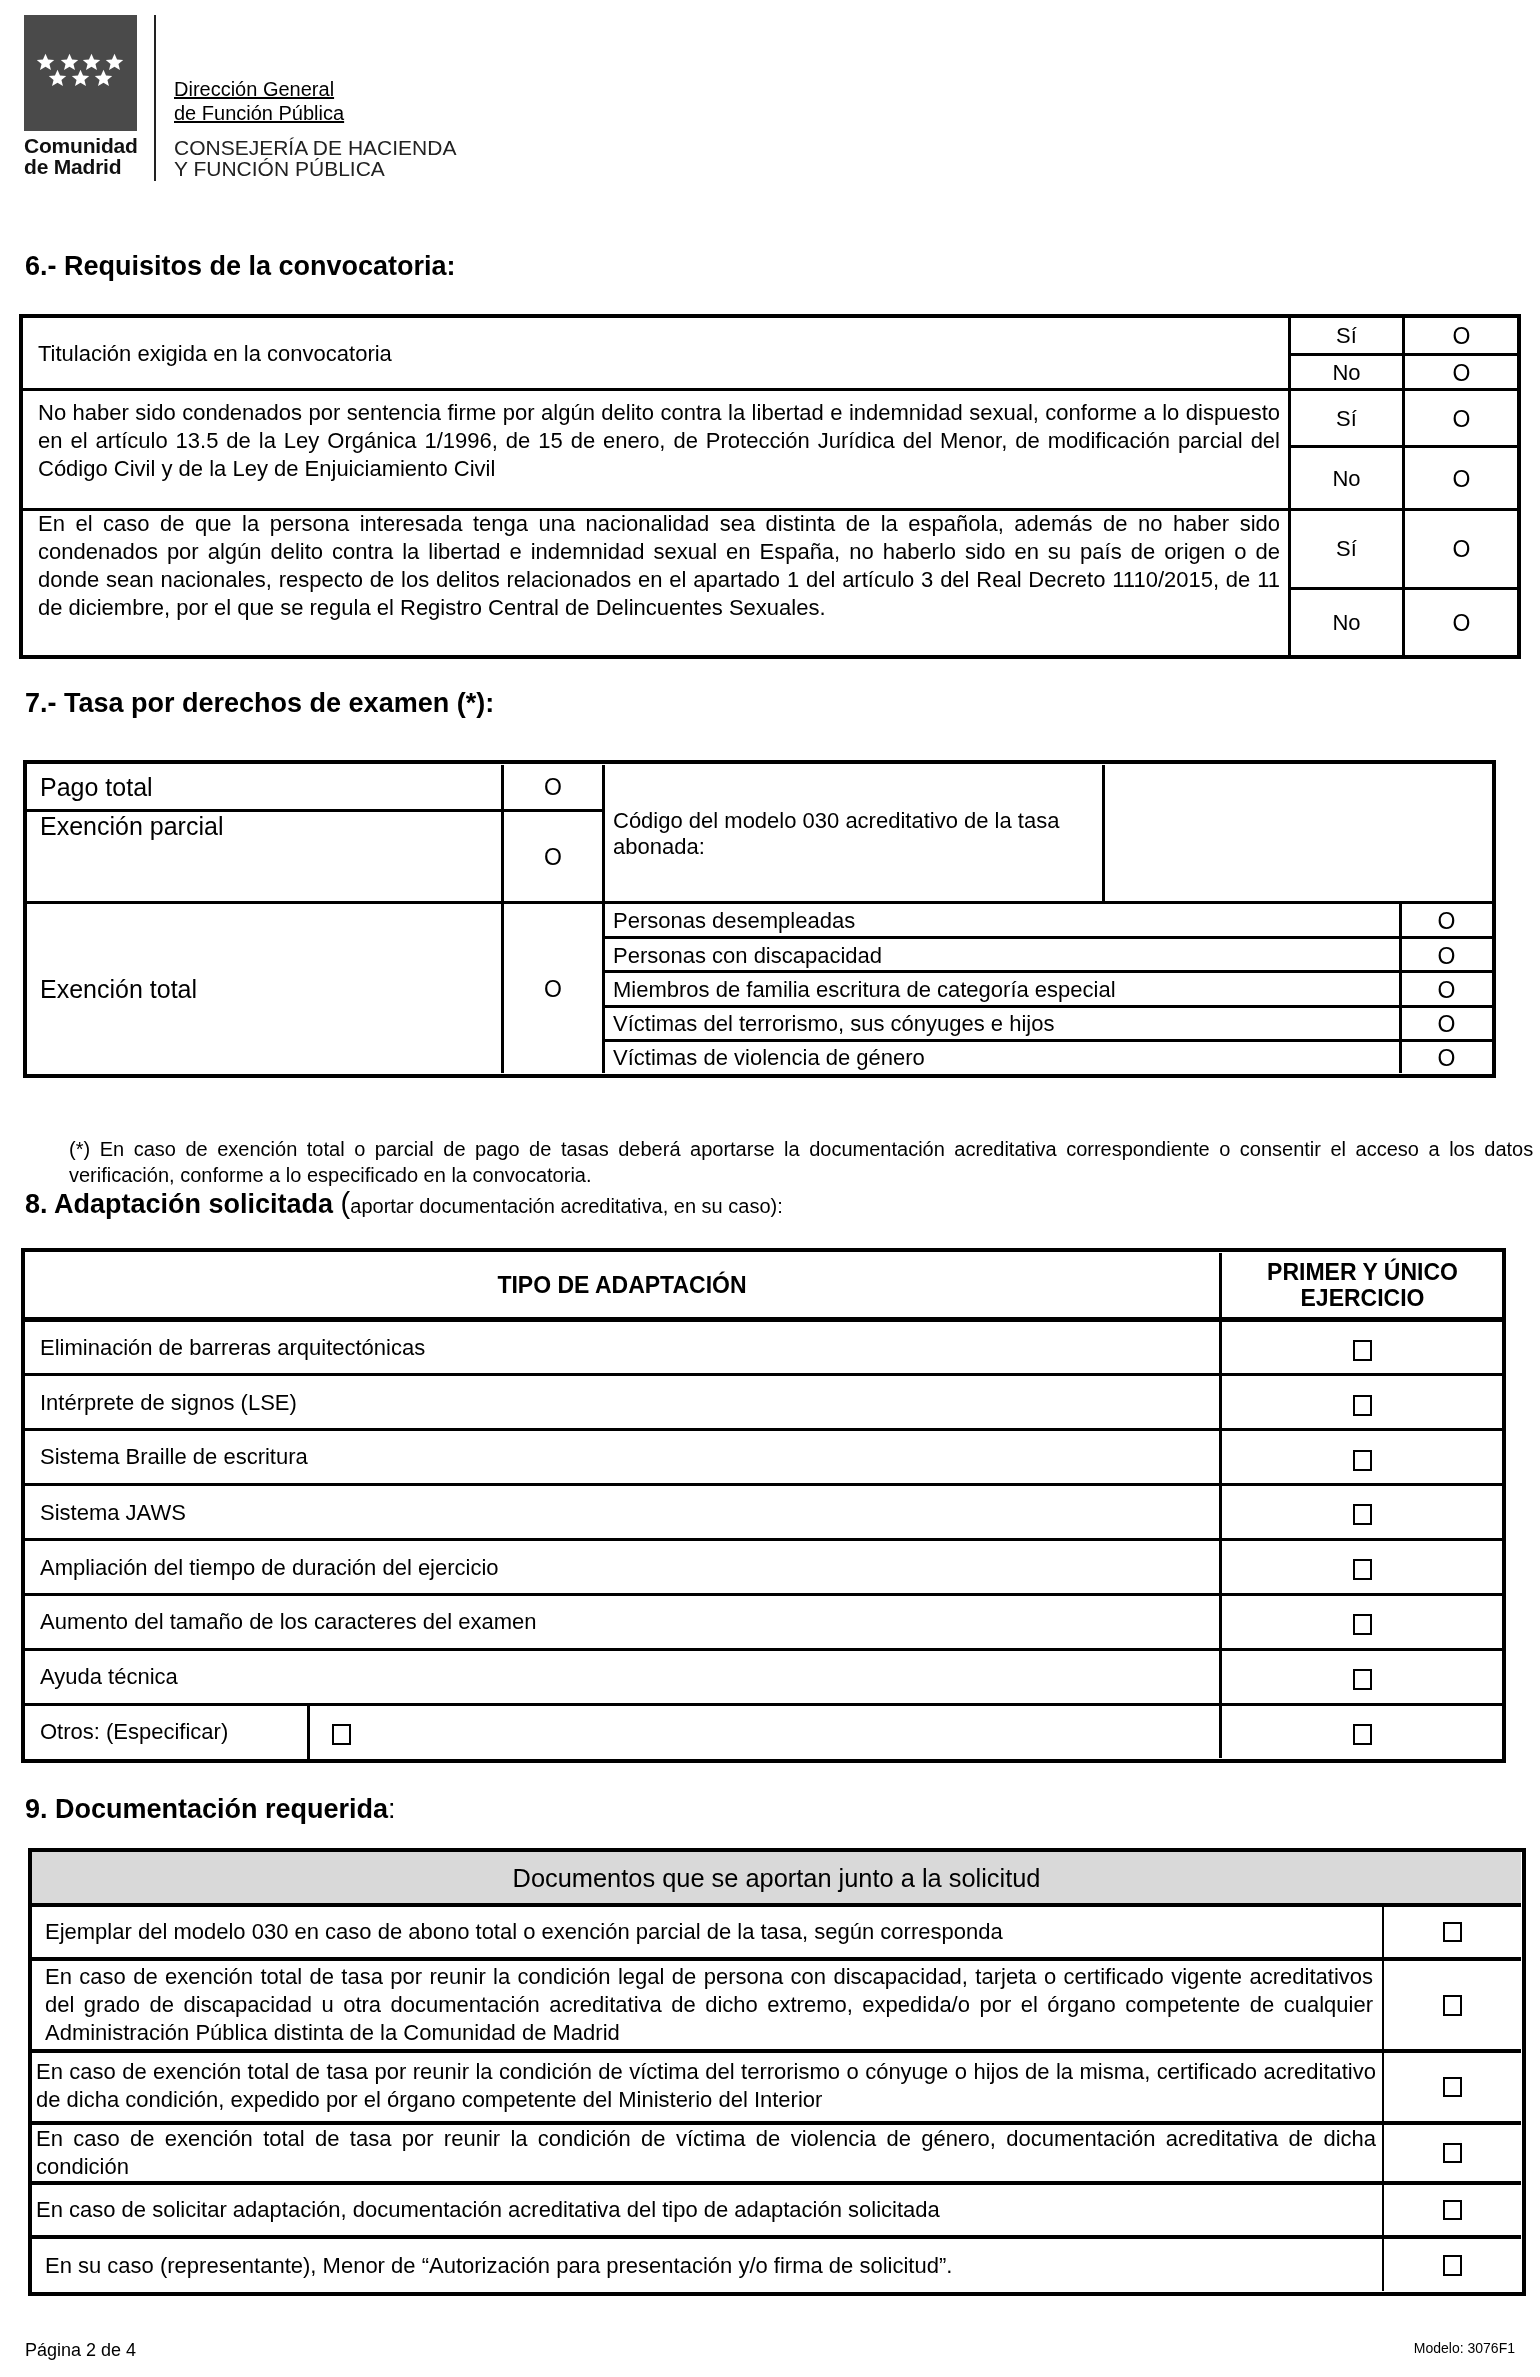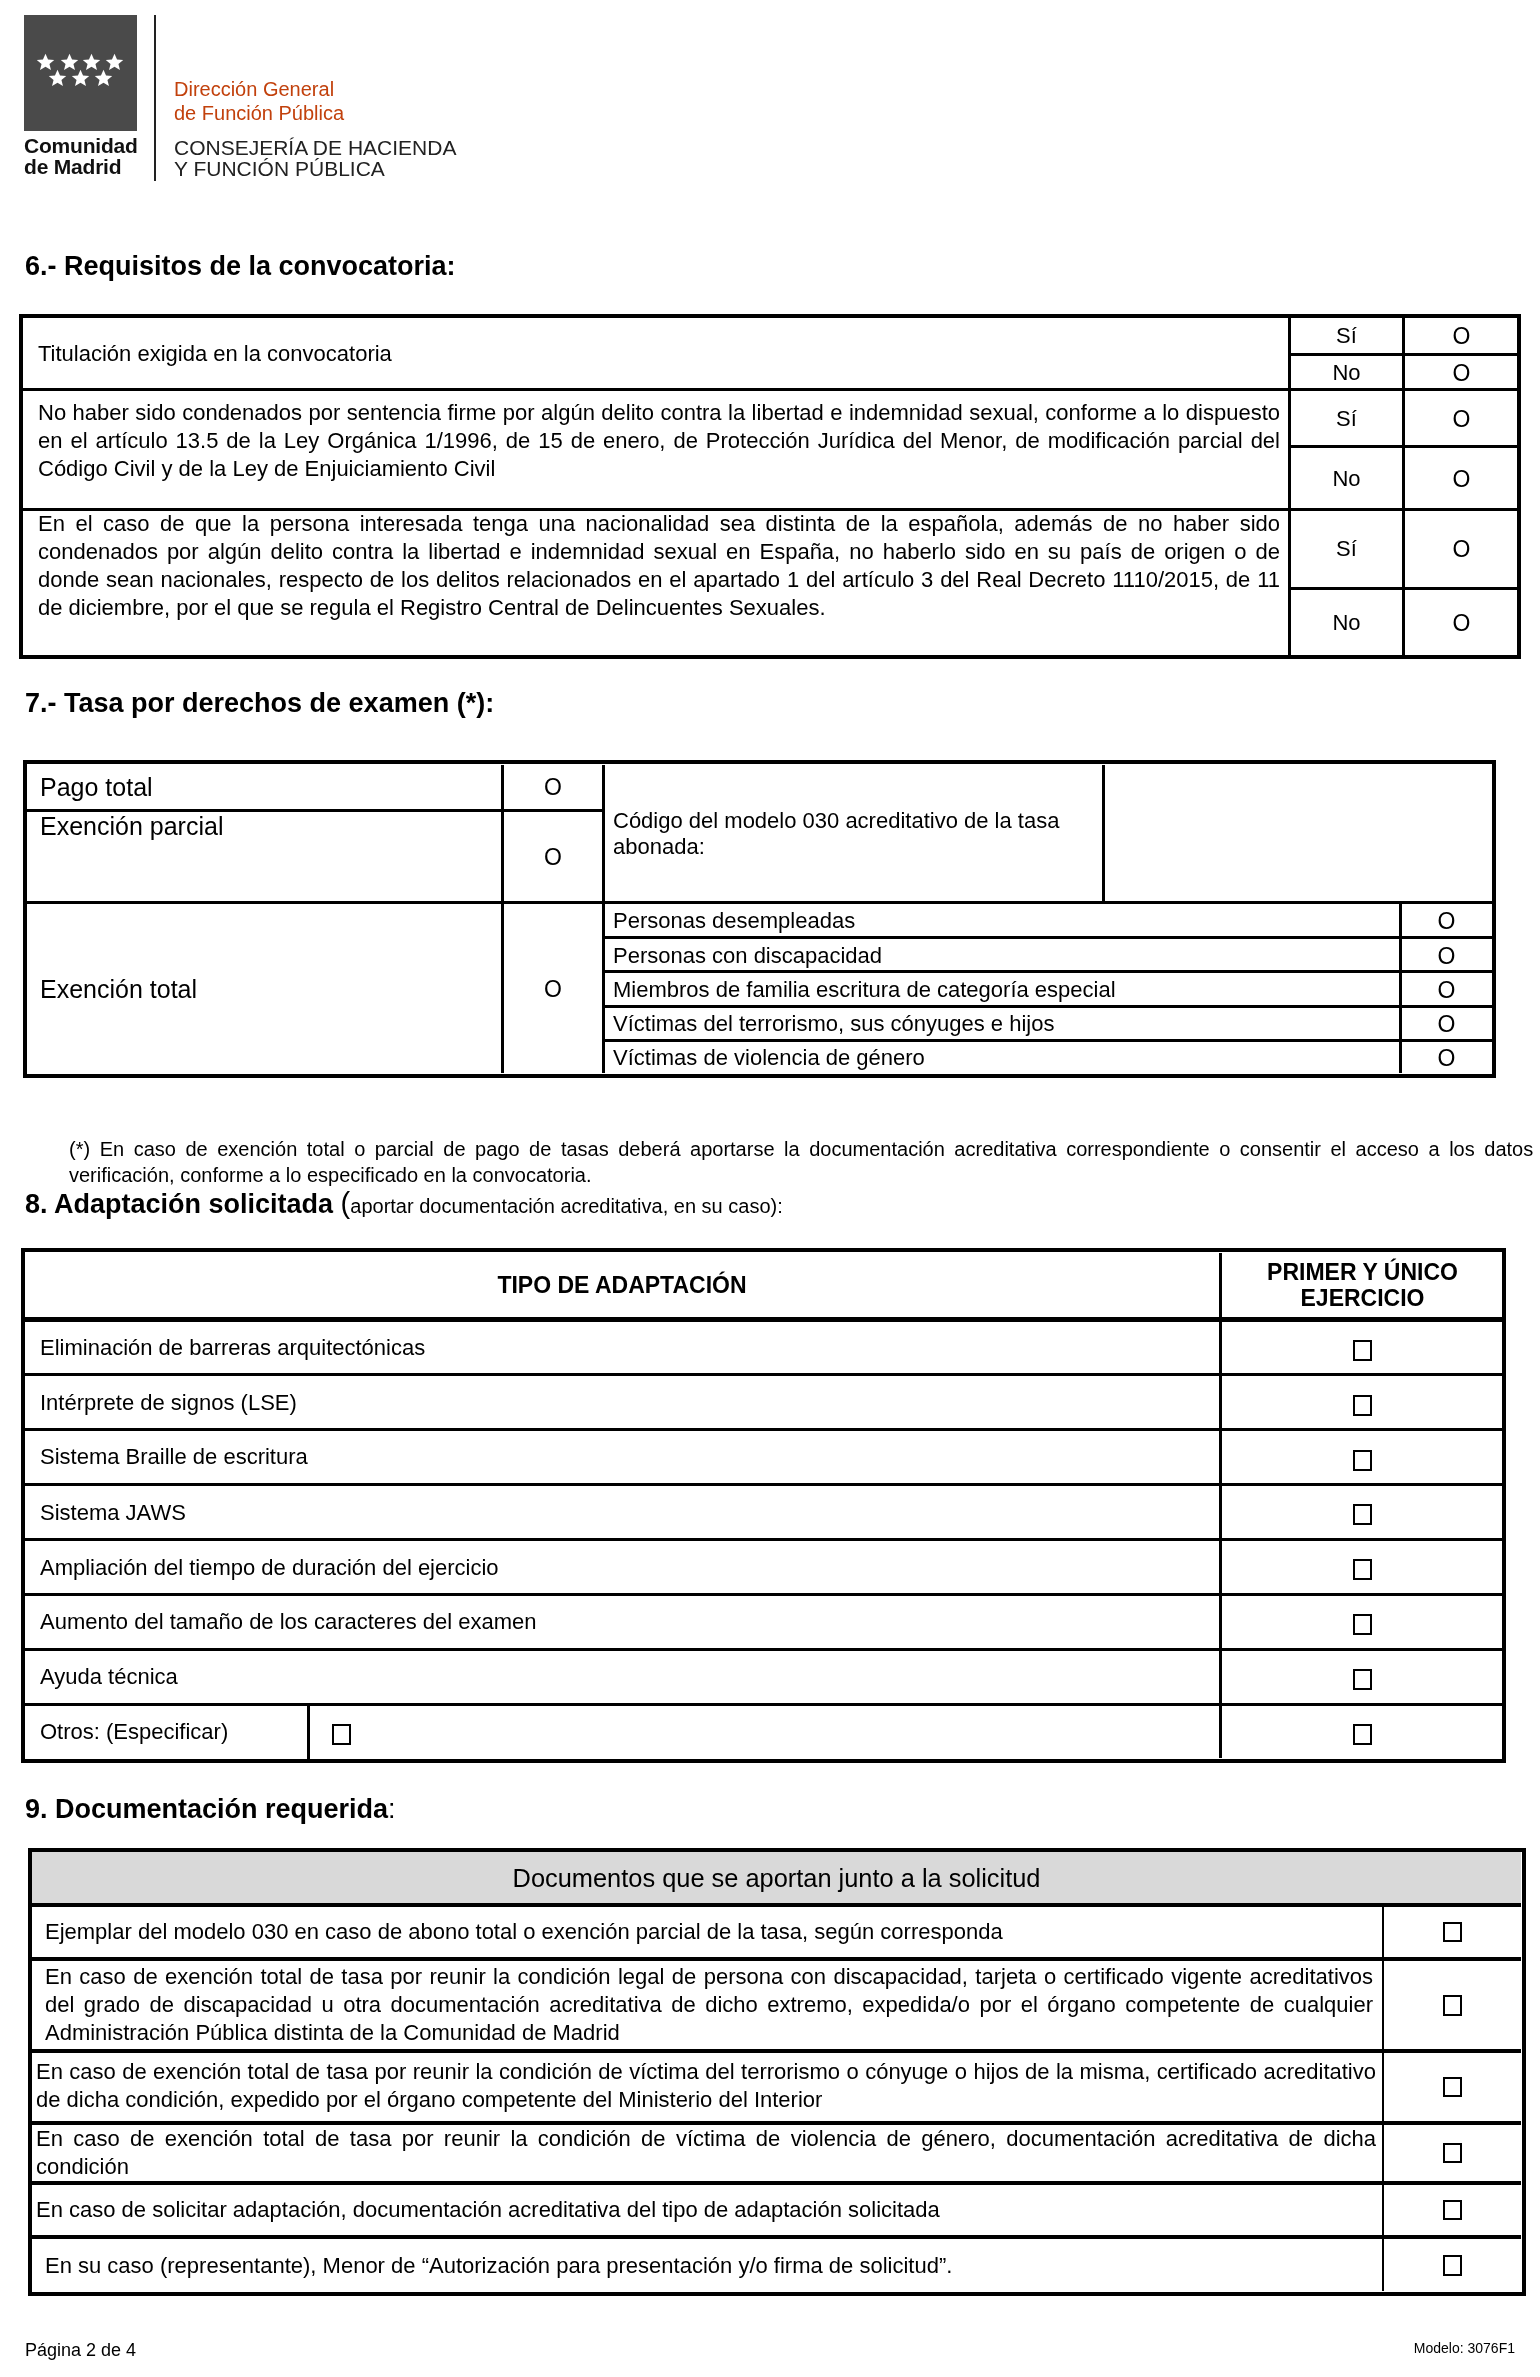--- a/index.html
+++ b/index.html
@@ -6,21 +6,21 @@
   html, body { width: 1540px; height: 2377px; background: #ffffff; }
   body { position: relative; font-family: "Liberation Sans", sans-serif; color: #000; overflow: hidden; }
   .abs { position: absolute; }
 
   
   .logo-box { left: 24px; top: 15px; width: 113px; height: 116px; background: #4a4a4a; }
   .star { position: absolute; width: 19px; height: 19px; }
   .star svg { width: 100%; height: 100%; display: block; }
   .logo-name { left: 24px; top: 135px; width: 120px; font-weight: bold; font-size: 21px; line-height: 21px; color: #111; letter-spacing: -0.2px; }
   .logo-divider { left: 154px; top: 15px; width: 2.1px; height: 166px; background: #222; }
-  .dept { left: 174px; top: 77px; font-size: 20px; line-height: 24px; color: #c2410c; }
+  .dept { left: 174px; top: 77px; font-size: 20px; line-height: 24px; color: #000000; text-decoration: underline; }
   .consej { left: 174px; top: 137px; font-size: 21px; line-height: 21px; color: #222; }
 
   
   .section-heading { font-weight: bold; font-size: 27px; left: 25px; white-space: nowrap; }
   .section-heading .sub-big { font-weight: normal; font-size: 29px; }
   .section-heading .sub-small { font-weight: normal; font-size: 20px; }
 
   
   .tbl { border: 4.8px solid #000; }
   .cell { position: absolute; display: flex; align-items: center; font-size: 22px; line-height: 28px; }

